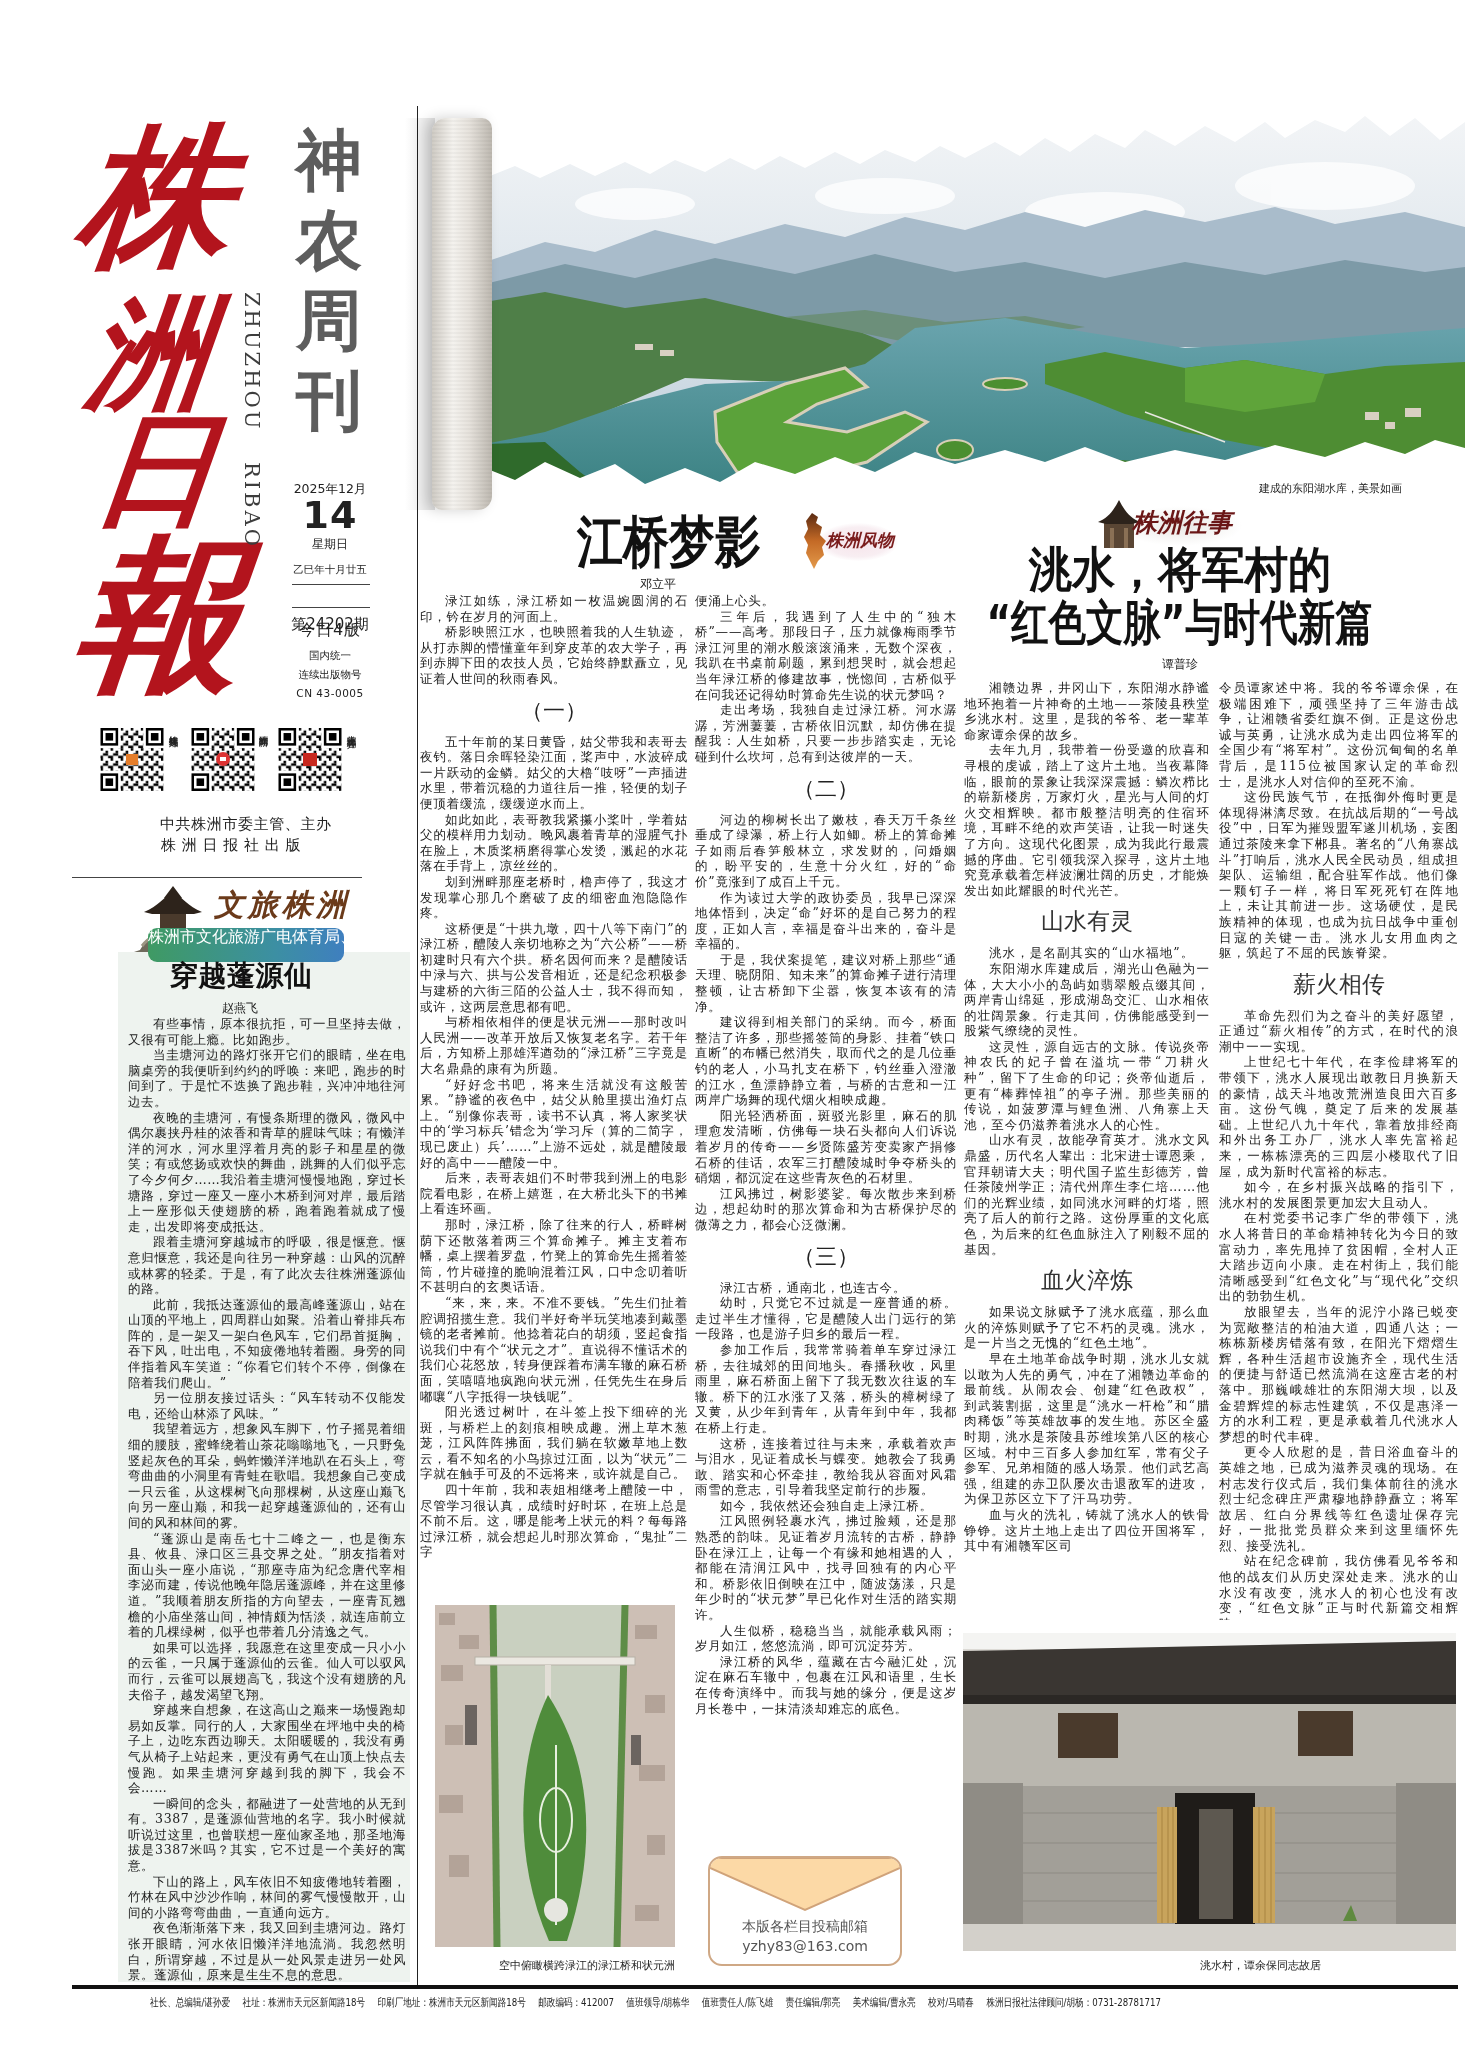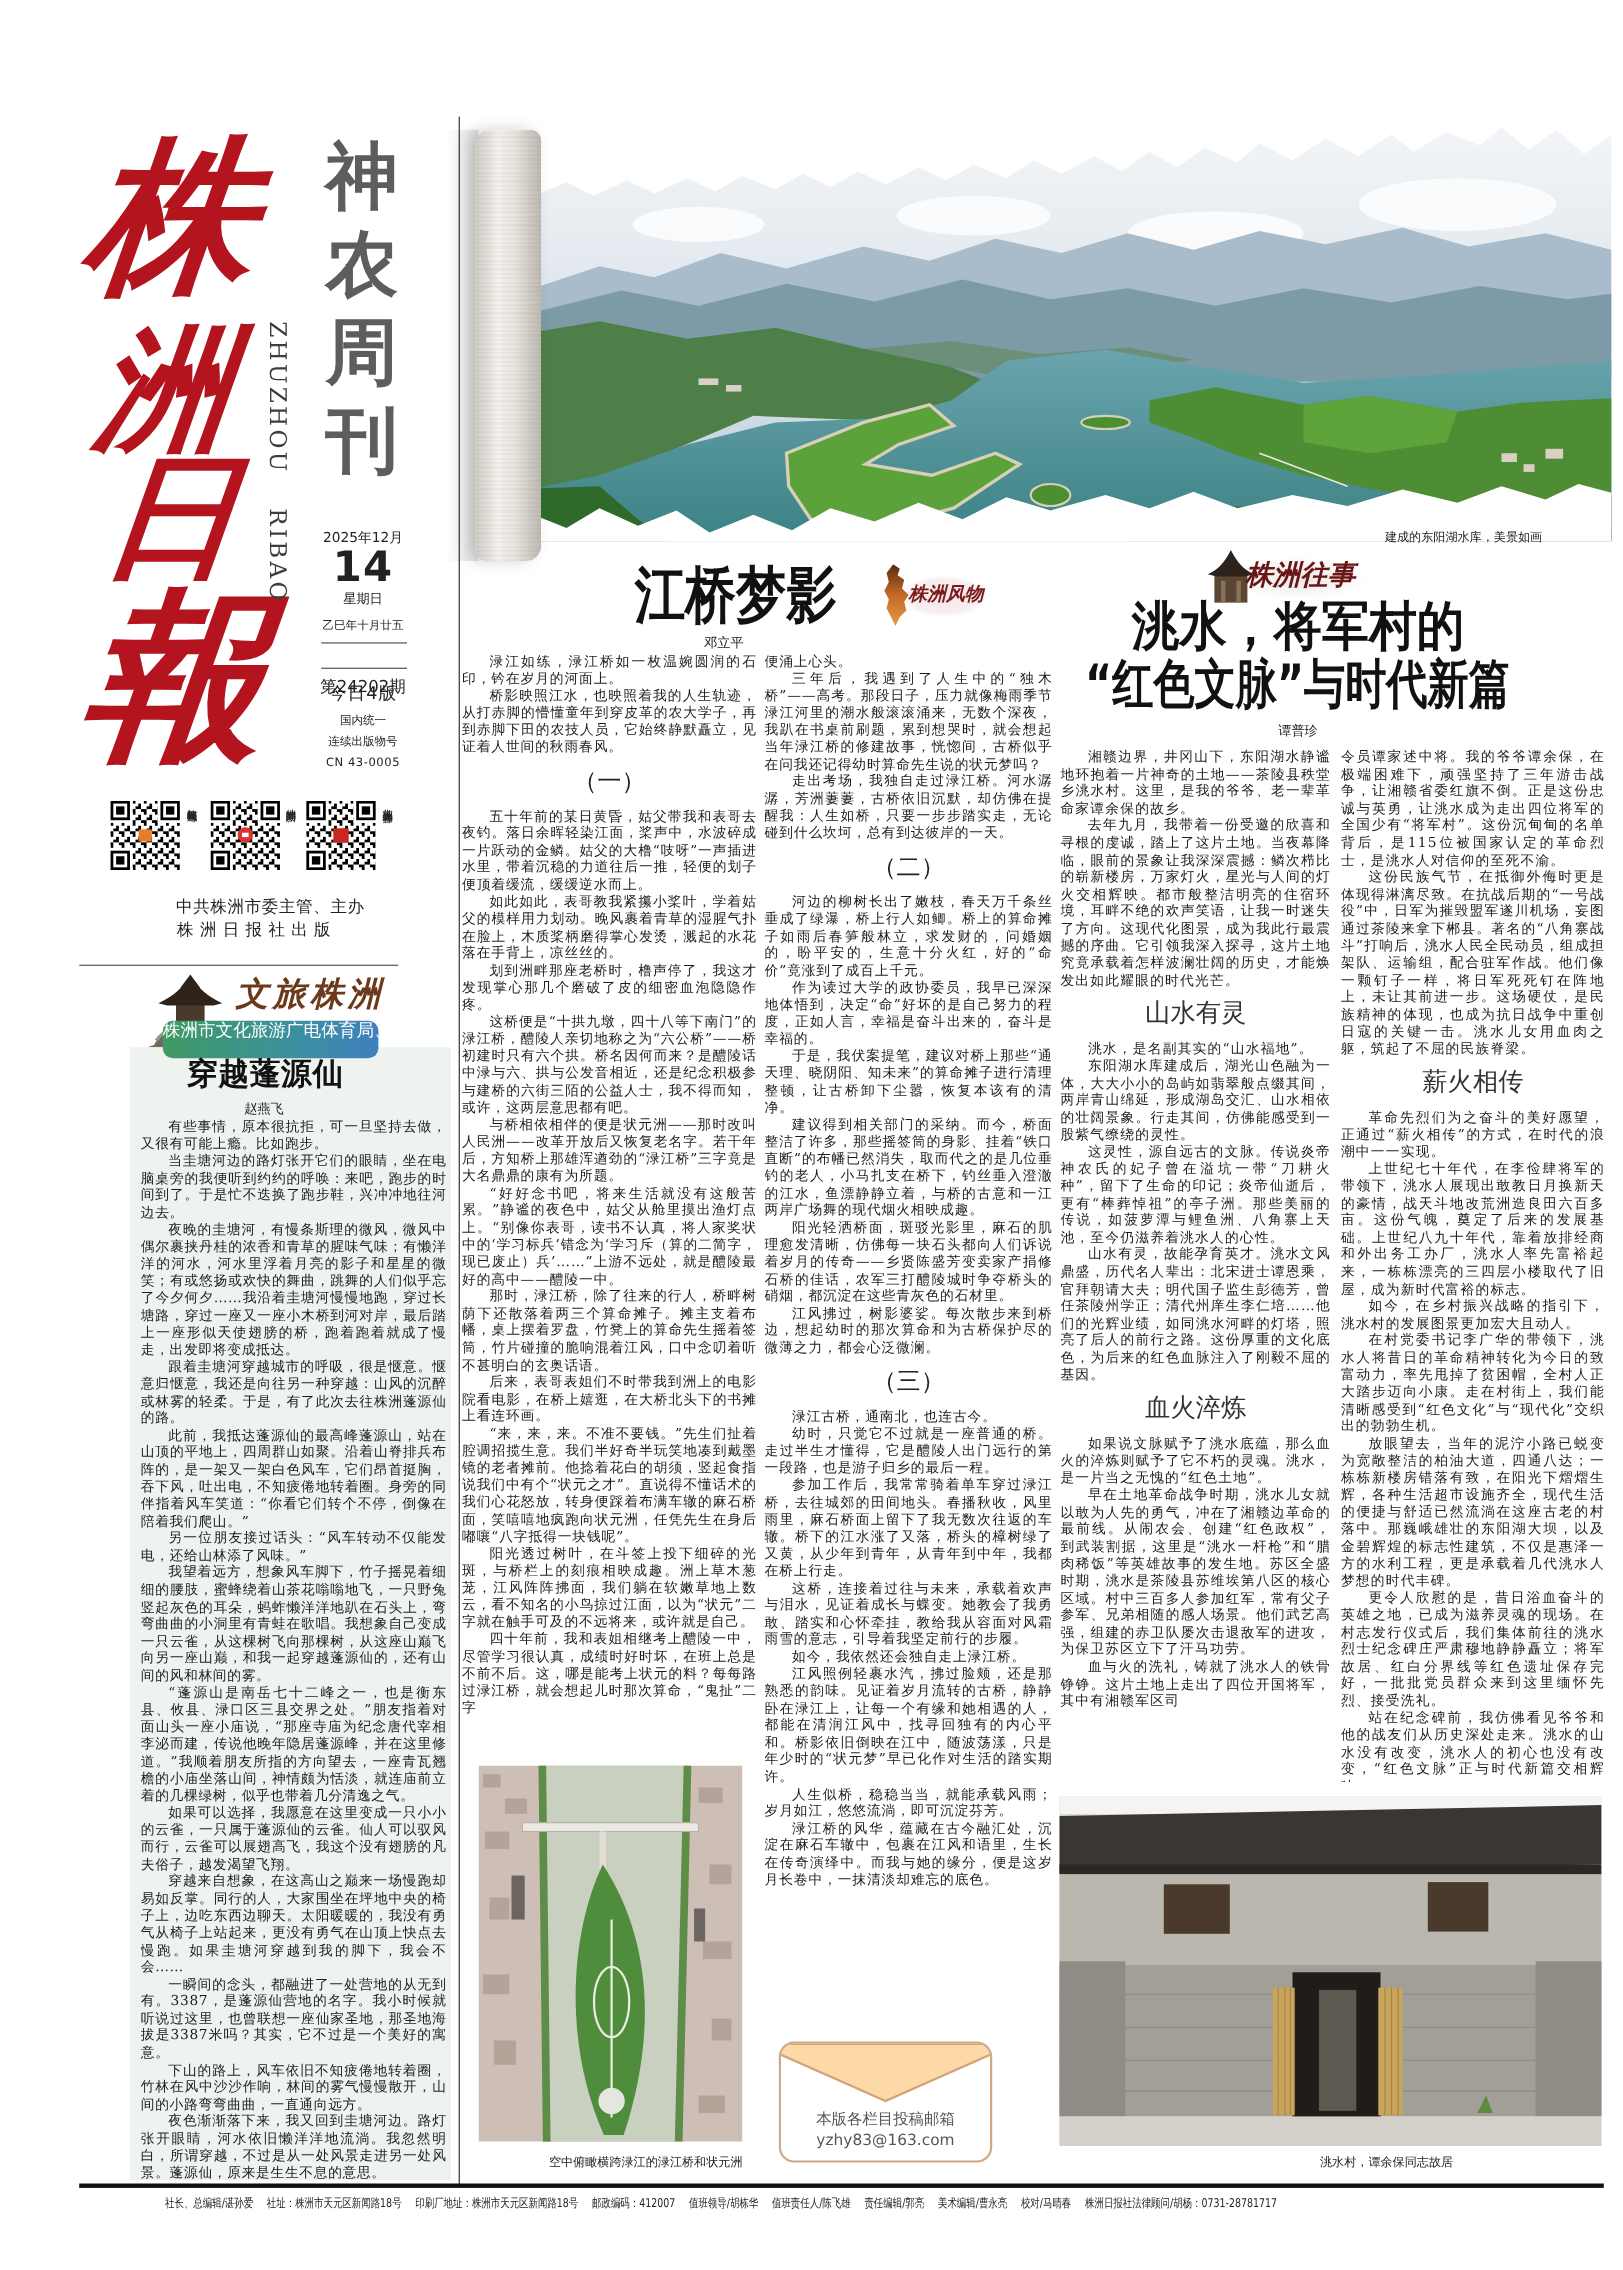--- a/index.html
+++ b/index.html
@@ -211,22 +211,22 @@
   <div class="col" style="left:420px;top:593px;width:268px;height:1000px">
       <p class="para">渌江如练，渌江桥如一枚温婉圆润的石印，钤在岁月的河面上。</p>
       <p class="para">桥影映照江水，也映照着我的人生轨迹，从打赤脚的懵懂童年到穿皮革的农大学子，再到赤脚下田的农技人员，它始终静默矗立，见证着人世间的秋雨春风。</p>
       <h3 class="sec-head">（一）</h3>
       <p class="para">五十年前的某日黄昏，姑父带我和表哥去夜钓。落日余晖轻染江面，桨声中，水波碎成一片跃动的金鳞。姑父的大橹“吱呀”一声插进水里，带着沉稳的力道往后一推，轻便的划子便顶着缓流，缓缓逆水而上。</p>
       <p class="para">如此如此，表哥教我紧攥小桨叶，学着姑父的模样用力划动。晚风裹着青草的湿腥气扑在脸上，木质桨柄磨得掌心发烫，溅起的水花落在手背上，凉丝丝的。</p>
       <p class="para">划到洲畔那座老桥时，橹声停了，我这才发现掌心那几个磨破了皮的细密血泡隐隐作疼。</p>
       <p class="para">这桥便是“十拱九墩，四十八等下南门”的渌江桥，醴陵人亲切地称之为“六公桥”——桥初建时只有六个拱。桥名因何而来？是醴陵话中渌与六、拱与公发音相近，还是纪念积极参与建桥的六街三陌的公益人士，我不得而知，或许，这两层意思都有吧。</p>
       <p class="para">与桥相依相伴的便是状元洲——那时改叫人民洲——改革开放后又恢复老名字。若干年后，方知桥上那雄浑遒劲的“渌江桥”三字竟是大名鼎鼎的康有为所题。</p>
       <p class="para">“好好念书吧，将来生活就没有这般苦累。”静谧的夜色中，姑父从舱里摸出渔灯点上。“别像你表哥，读书不认真，将人家奖状中的‘学习标兵’错念为‘学习斥（算的二简字，现已废止）兵’……”上游不远处，就是醴陵最好的高中——醴陵一中。</p>
+      <p class="para">后来，表哥表姐们不时带我到洲上的电影院看电影，在桥上嬉逛，在大桥北头下的书摊上看连环画。</p>
       <p class="para">那时，渌江桥，除了往来的行人，桥畔树荫下还散落着两三个算命摊子。摊主支着布幡，桌上摆着罗盘，竹凳上的算命先生摇着签筒，竹片碰撞的脆响混着江风，口中念叨着听不甚明白的玄奥话语。</p>
-      <p class="para">后来，表哥表姐们不时带我到洲上的电影院看电影，在桥上嬉逛，在大桥北头下的书摊上看连环画。</p>
       <p class="para">“来，来，来。不准不要钱。”先生们扯着腔调招揽生意。我们半好奇半玩笑地凑到戴墨镜的老者摊前。他捻着花白的胡须，竖起食指说我们中有个“状元之才”。直说得不懂话术的我们心花怒放，转身便踩着布满车辙的麻石桥面，笑嘻嘻地疯跑向状元洲，任凭先生在身后嘟嚷“八字抵得一块钱呢”。</p>
       <p class="para">阳光透过树叶，在斗签上投下细碎的光斑，与桥栏上的刻痕相映成趣。洲上草木葱茏，江风阵阵拂面，我们躺在软嫩草地上数云，看不知名的小鸟掠过江面，以为“状元”二字就在触手可及的不远将来，或许就是自己。</p>
       <p class="para">四十年前，我和表姐相继考上醴陵一中，尽管学习很认真，成绩时好时坏，在班上总是不前不后。这，哪是能考上状元的料？每每路过渌江桥，就会想起儿时那次算命，“鬼扯”二字</p>
     </div>
   <div class="col" style="left:695px;top:593px;width:262px;height:1250px">
       <p class="para cont">便涌上心头。</p>
       <p class="para">三年后，我遇到了人生中的“独木桥”——高考。那段日子，压力就像梅雨季节渌江河里的潮水般滚滚涌来，无数个深夜，我趴在书桌前刷题，累到想哭时，就会想起当年渌江桥的修建故事，恍惚间，古桥似乎在问我还记得幼时算命先生说的状元梦吗？</p>
       <p class="para">走出考场，我独自走过渌江桥。河水潺潺，芳洲萋萋，古桥依旧沉默，却仿佛在提醒我：人生如桥，只要一步步踏实走，无论碰到什么坎坷，总有到达彼岸的一天。</p>
       <h3 class="sec-head">（二）</h3>
       <p class="para">河边的柳树长出了嫩枝，春天万千条丝垂成了绿瀑，桥上行人如鲫。桥上的算命摊子如雨后春笋般林立，求发财的，问婚姻的，盼平安的，生意十分火红，好的“命价”竟涨到了成百上千元。</p>

